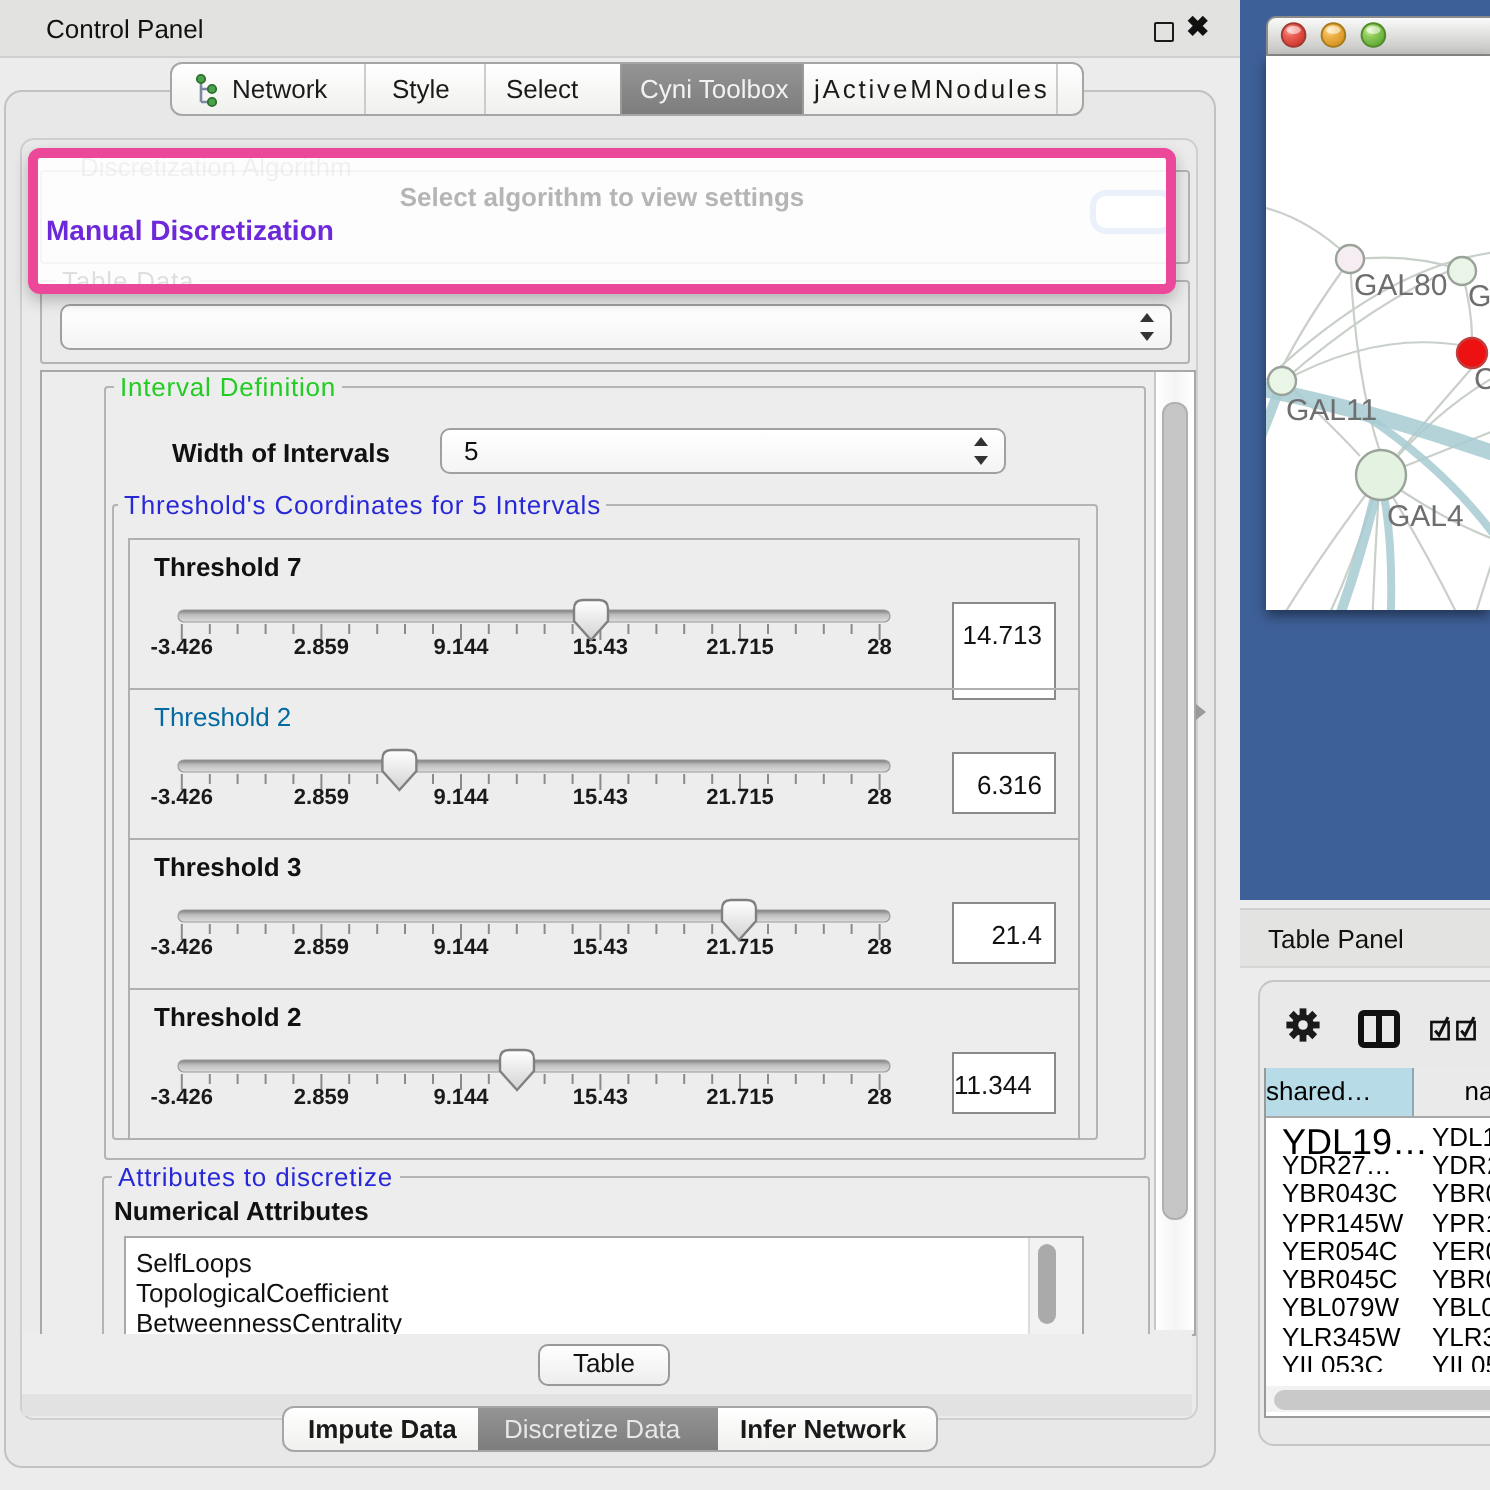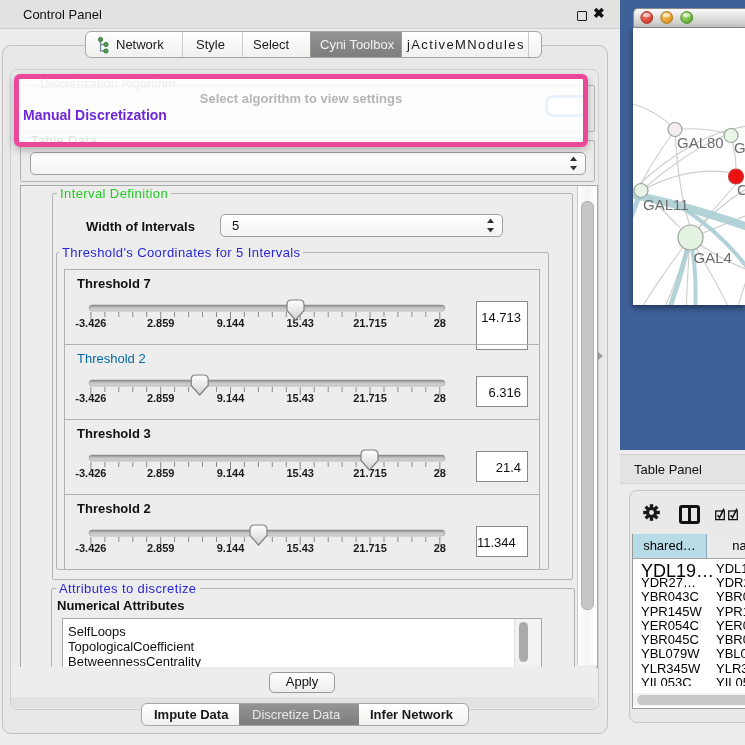--- a/index.html
+++ b/index.html
@@ -297,21 +297,21 @@
     <div class="abs" style="right:0;top:0;width:26px;height:160px;background:#f2f2f2;border-left:1px solid #dddddd"></div>
     <div class="abs" style="right:13px;top:3px;width:9px;height:40px;background:#aaaaaa;border-radius:5px"></div>
   </div>
 </div>
 
 <div class="abs" style="left:577px;top:186px;width:19px;height:479px;background:linear-gradient(90deg,#ffffff,#f4f4f4,#ffffff);border-left:1px solid #c8c8c8"></div>
 <div class="abs" style="left:581px;top:201px;width:11px;height:407px;background:#c6c6c6;border-radius:6px;border:1px solid #b0b0b0"></div>
 
 <div class="abs" style="left:11px;top:667px;width:585px;height:30px;background:#ededed"></div>
 <div class="abs" style="left:11px;top:697px;width:585px;height:11px;background:#e2e2e2"></div>
-<div class="abs" style="left:269px;top:672px;width:64px;height:19px;background:linear-gradient(#ffffff,#ededed);border:1px solid #999999;border-radius:5px;text-align:center;font-size:13px;color:#111;line-height:18px">Apply</div>
+<div class="abs" style="left:269px;top:672px;width:64px;height:19px;background:linear-gradient(#ffffff,#ededed);border:1px solid #999999;border-radius:5px;text-align:center;font-size:13px;color:#111;line-height:18px">Table</div>
 
 <div class="abs" style="left:141px;top:703px;width:326px;height:21px;background:linear-gradient(#ffffff,#f0f0ee);border:1px solid #a6a6a6;border-radius:6px;overflow:hidden">
   <div class="abs" style="left:97px;top:0;width:120px;height:21px;background:linear-gradient(#949494,#7d7d7d)"></div>
   <div class="abs" style="left:12px;top:3px;font-size:13px;font-weight:bold;color:#1a1a1a">Impute Data</div>
   <div class="abs" style="left:110px;top:3px;font-size:13px;color:#e8e8e8">Discretize Data</div>
   <div class="abs" style="left:228px;top:3px;font-size:13px;font-weight:bold;color:#1a1a1a">Infer Network</div>
 </div>
 
 <div class="abs" style="left:598px;top:352px;width:0;height:0;border-top:4px solid transparent;border-bottom:4px solid transparent;border-left:5px solid #9a9a9a"></div>
 
@@ -422,21 +422,21 @@
 <div class="abs" style="left:679px;top:504.5px;width:20.5px;height:19px;border:3px solid #111;border-radius:3px;box-sizing:border-box"></div>
 <div class="abs" style="left:688px;top:507.5px;width:2.6px;height:13px;background:#111"></div>
 <svg class="abs" style="left:715px;top:504px" width="25" height="17" viewBox="0 0 25 17">
     <rect x="0.7" y="7" width="8.6" height="8.6" fill="none" stroke="#111" stroke-width="1.3"></rect>
     <path d="M2.6 11.3 L4.5 13.6 L9 4.6" fill="none" stroke="#111" stroke-width="1.5"></path>
     <rect x="13.7" y="7" width="8.6" height="8.6" fill="none" stroke="#111" stroke-width="1.3"></rect>
     <path d="M15.6 11.3 L17.5 13.6 L22 4.6" fill="none" stroke="#111" stroke-width="1.5"></path>
   </svg>
 
 <div class="abs" style="left:632px;top:534px;width:113px;height:173px;background:#ffffff;border:1px solid #9a9a9a;border-right:none;overflow:hidden"></div>
-<div class="abs" style="left:633px;top:534px;width:73px;height:24px;background:#b7dce8;border-right:1px solid #8fa9b2;border-bottom:1px solid #a8a8a8;text-align:center;font-size:13px;color:#000;line-height:24px">shared…</div>
+<div class="abs" style="left:633px;top:534px;width:73px;height:24px;background:#b7dce8;border-right:1px solid #8fa9b2;border-bottom:1px solid #a8a8a8;text-align:left;font-size:13px;color:#000;line-height:24px">shared…</div>
 <div class="abs" style="left:707px;top:534px;width:83px;height:24px;background:#eaeaea;border-bottom:1px solid #a8a8a8;text-align:center;font-size:13px;color:#000;line-height:24px">name</div>
 <div class="abs" style="left:633px;top:534px;width:112px;height:152px;overflow:hidden">
     <div class="abs" style="left:8px;top:26.5px;font-size:18px;color:#000">YDL19…</div>
     <div class="abs" style="left:83px;top:26.5px;font-size:13px;color:#000">YDL194W</div>
     <div class="abs" style="left:8px;top:40.8px;font-size:13px;color:#000">YDR27…</div>
     <div class="abs" style="left:83px;top:40.8px;font-size:13px;color:#000">YDR277C</div>
     <div class="abs" style="left:8px;top:55.1px;font-size:13px;color:#000">YBR043C</div>
     <div class="abs" style="left:83px;top:55.1px;font-size:13px;color:#000">YBR043C</div>
     <div class="abs" style="left:8px;top:69.5px;font-size:13px;color:#000">YPR145W</div>
     <div class="abs" style="left:83px;top:69.5px;font-size:13px;color:#000">YPR145W</div>

